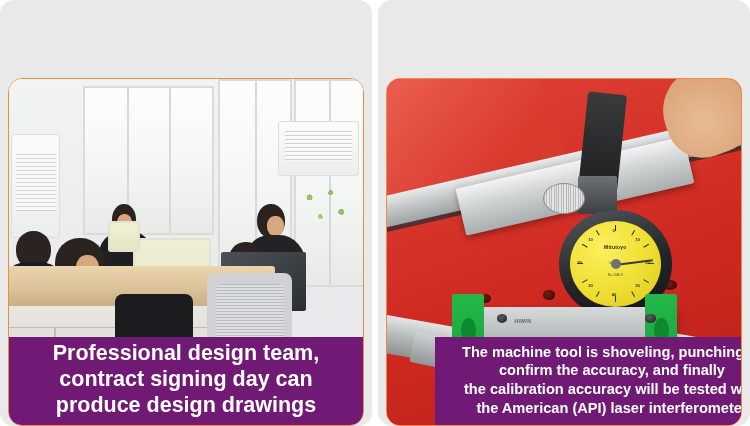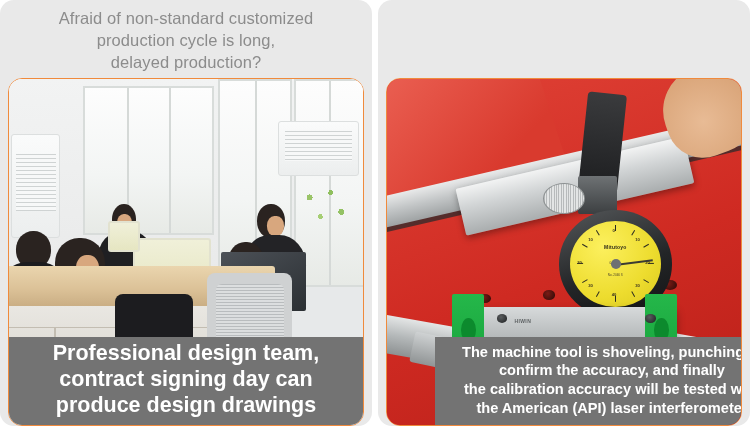--- a/index.html
+++ b/index.html
@@ -24,21 +24,21 @@
   }
   .card.right .header-text{font-size:16.5px;}
   .photo-frame{
     position:absolute;left:8px;top:78px;width:356px;height:348px;
     border:1.6px solid #f08a3c;border-radius:14px;
     box-sizing:border-box;overflow:hidden;background:#fff;
   }
   .photo{position:absolute;inset:0;overflow:hidden;}
   .caption{
     position:absolute;left:0;bottom:0;width:100%;
-    background:#737373;color:#fff;box-sizing:border-box;
+    background:#701a75;color:#fff;box-sizing:border-box;
     display:flex;align-items:center;justify-content:center;
     text-align:center;white-space:pre-line;
   }
   .caption.left-cap{height:88px;font-size:21.5px;line-height:1.2;font-weight:700;padding:0 10px 2px 10px;}
   .caption.right-cap{height:88px;font-size:14.6px;line-height:1.28;font-weight:700;padding:0 6px 2px 6px;margin-left:48px;}
 
   
   .office{position:absolute;inset:0;background:#e7e9ea;}
   .of-wall{position:absolute;left:0;top:0;width:100%;height:58%;background:linear-gradient(180deg,#f2f3f3 0%,#e9eaea 100%);}
   .of-window{
@@ -181,25 +181,20 @@
   .m-hole{position:absolute;border-radius:50%;background:radial-gradient(circle at 40% 35%,#7a1b15,#2b0a07);}
   .m-screw{position:absolute;border-radius:50%;background:radial-gradient(circle at 40% 35%,#5a5d5f,#1c1e1f);}
 </style>
 </head>
 <body>
 
 <div class="board">
 
   <div class="card left">
 
-    <div class="card-header">
-      <div class="header-text">Afraid of non-standard customized
-production cycle is long,
-delayed production?</div>
-    </div>
 
     <div class="photo-frame">
       <div class="photo">
         <div class="office">
           <div class="of-wall"></div>
 
           <div class="of-window w1">
             <div class="w-mullion" style="left:33%"></div>
             <div class="w-mullion" style="left:66%"></div>
           </div>

